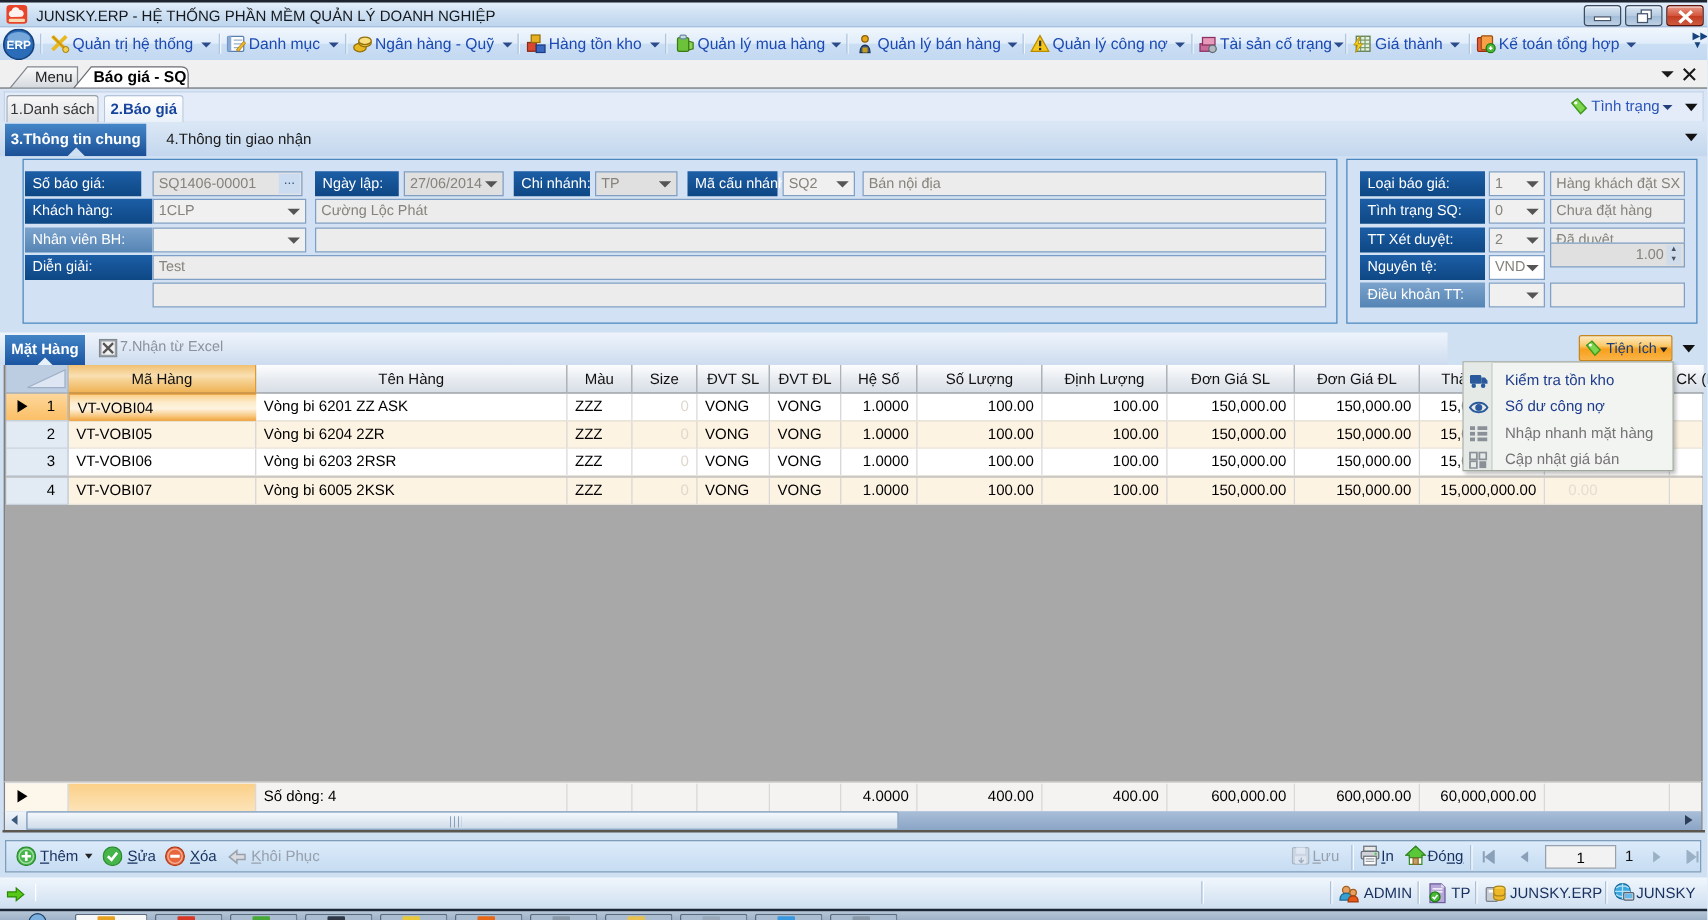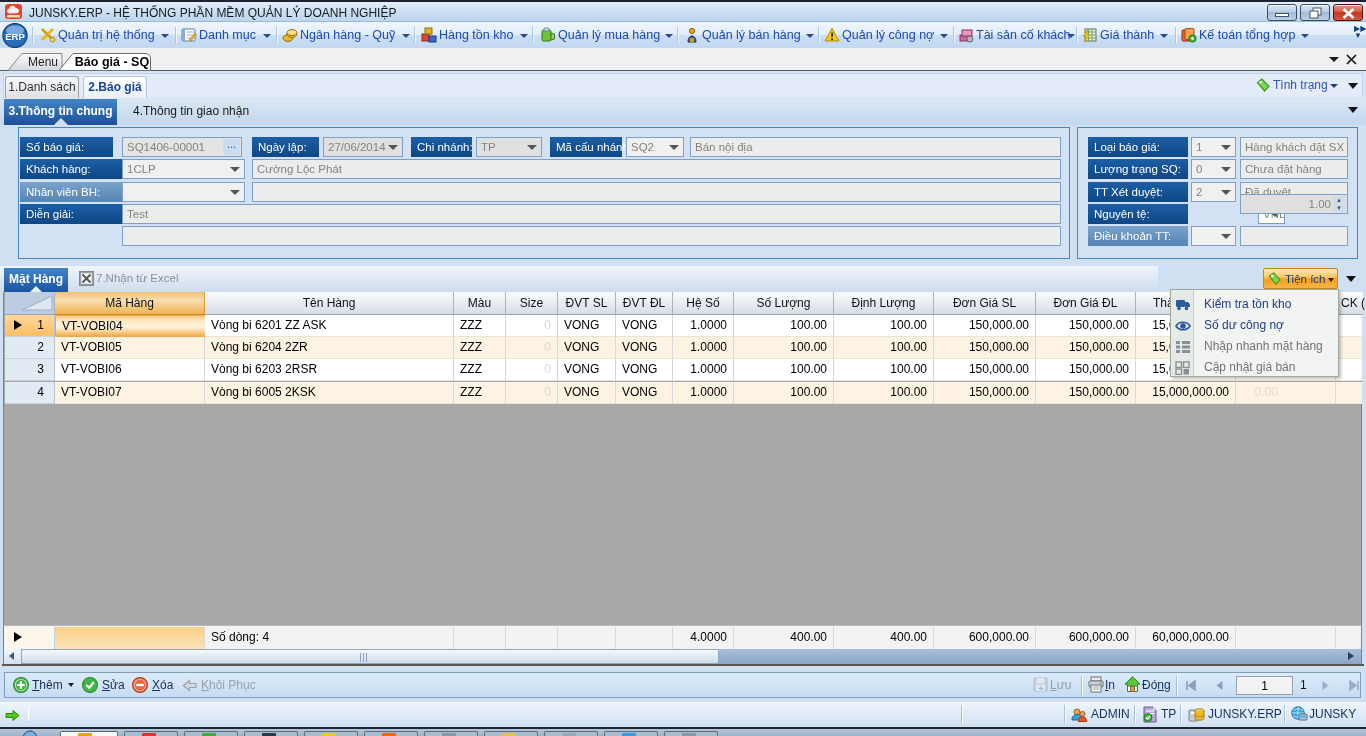--- a/index.html
+++ b/index.html
@@ -132,21 +132,21 @@
           <path d="M8 1.5 L15 14 H1 Z" fill="#f8c818" stroke="#b88a00"></path>
           <rect x="7.2" y="5.5" width="1.8" height="4.5" fill="#333"></rect>
           <rect x="7.2" y="11.3" width="1.8" height="1.8" fill="#333"></rect>
         </svg></div>
 <div class="mitem" style="left:842px">Quản lý công nợ</div>
 <div class="abs" style="left:958px;top:5px;width:16px;height:16px"><svg width="16" height="16" viewBox="0 0 16 16">
           <rect x="2" y="8" width="9" height="6" fill="#c86a9a" stroke="#8a3060"></rect>
           <rect x="4" y="3" width="10" height="6" fill="#e898b8" stroke="#8a3060"></rect>
           <circle cx="12" cy="12" r="3" fill="#b0b8c0" stroke="#606870"></circle>
         </svg></div>
-<div class="mitem" style="left:976px">Tài sản cố khách</div>
+<div class="mitem" style="left:976px">Tài sản cố trạng</div>
 <div class="abs" style="left:1082px;top:5px;width:16px;height:16px"><svg width="16" height="16" viewBox="0 0 16 16">
           <rect x="3" y="2" width="11" height="12" fill="#e8f0e0" stroke="#5a7a4a"></rect>
           <path d="M3 5 h11 M3 8 h11 M3 11 h11 M6.5 2 v12 M10 2 v12" stroke="#7a9a6a" stroke-width="1"></path>
           <path d="M1 9 L6 2 L4.5 8 L8 8 L2.5 15 L4 9 Z" fill="#f8d020" stroke="#b89000" stroke-width=".7"></path>
         </svg></div>
 <div class="mitem" style="left:1100px">Giá thành</div>
 <div class="abs" style="left:1181px;top:5px;width:16px;height:16px"><svg width="16" height="16" viewBox="0 0 16 16">
           <rect x="1" y="3" width="9" height="11" rx="1" fill="#e86038" stroke="#9a3010"></rect>
           <rect x="4" y="1.6" width="9" height="11" rx="1" fill="#f8a048" stroke="#9a5010"></rect>
           <circle cx="11.5" cy="11.5" r="3.6" fill="#48b838" stroke="#1a7a10"></circle>
@@ -232,28 +232,28 @@
 <div class="fld" style="left:122px;top:57px;width:123px;background:#f0f0f0">
         <div class="car"></div>
       </div>
 <div class="fld" style="left:252px;top:57px;width:809px;"></div>
 <div class="lbl" style="left:20px;top:79px;width:102px">Diễn giải:</div>
 <div class="fld" style="left:122px;top:79px;width:939px;">Test</div>
 <div class="fld" style="left:122px;top:101px;width:939px;"></div>
 <div class="lbl" style="left:1088px;top:12px;width:100px">Loại báo giá:</div>
 <div class="fld" style="left:1191px;top:12px;width:45px;background:#f0f0f0">1<div class="car"></div></div>
 <div class="fld" style="left:1240px;top:12px;width:108px;">Hàng khách đặt SX</div>
-<div class="lbl" style="left:1088px;top:34px;width:100px">Lượng trạng SQ:</div>
+<div class="lbl" style="left:1088px;top:34px;width:100px">Tình trạng SQ:</div>
 <div class="fld" style="left:1191px;top:34px;width:45px;background:#f0f0f0">0<div class="car"></div></div>
 <div class="fld" style="left:1240px;top:34px;width:108px;">Chưa đặt hàng</div>
 <div class="lbl" style="left:1088px;top:57px;width:100px">TT Xét duyệt:</div>
 <div class="fld" style="left:1191px;top:57px;width:45px;background:#f0f0f0">2<div class="car"></div></div>
 <div class="fld" style="left:1240px;top:57px;width:108px;">Đã duyệt</div>
 <div class="lbl" style="left:1088px;top:79px;width:100px">Nguyên tệ:</div>
-<div class="fld" style="left:1258px;top:79px;width:27px;background:#ffffff">VND<div class="car"></div></div>
+<div class="fld" style="left:1191px;top:79px;width:45px;background:#ffffff">VND<div class="car"></div></div>
 <div class="fld r" style="left:1240px;top:69px;width:108px;padding-right:16px;background:#e0e0e0">1.00<div class="abs" style="right:2px;top:1px;width:12px;height:16px;background:#d0dcea;font-size:6px;line-height:8px;text-align:center;color:#456">▲<br>▼</div></div>
 <div class="lbl dis" style="left:1088px;top:101px;width:100px">Điều khoản TT:</div>
 <div class="fld" style="left:1191px;top:101px;width:45px;background:#f0f0f0">
         <div class="car"></div>
       </div>
 <div class="fld" style="left:1240px;top:101px;width:108px;"></div>
 </div>
 
 <div id="gridtabs">
   <div id="gtab1">Mặt Hàng<div class="notch"></div></div>

